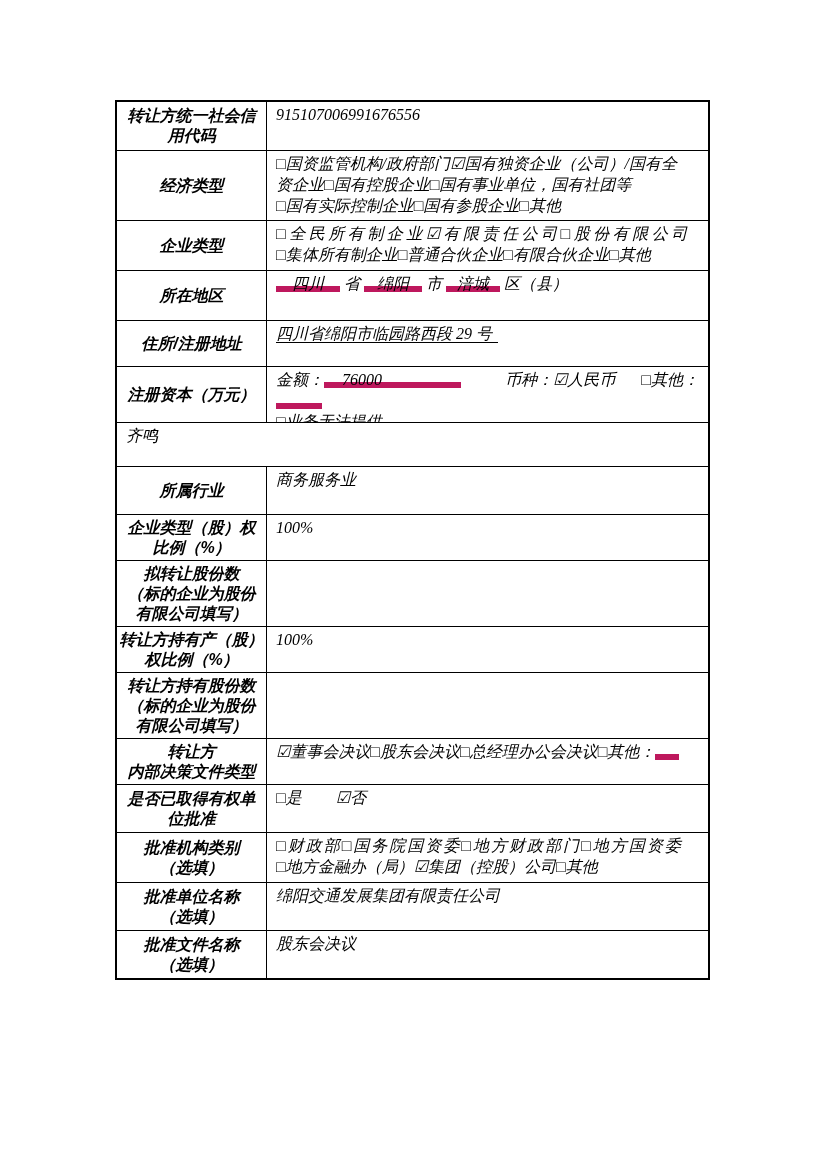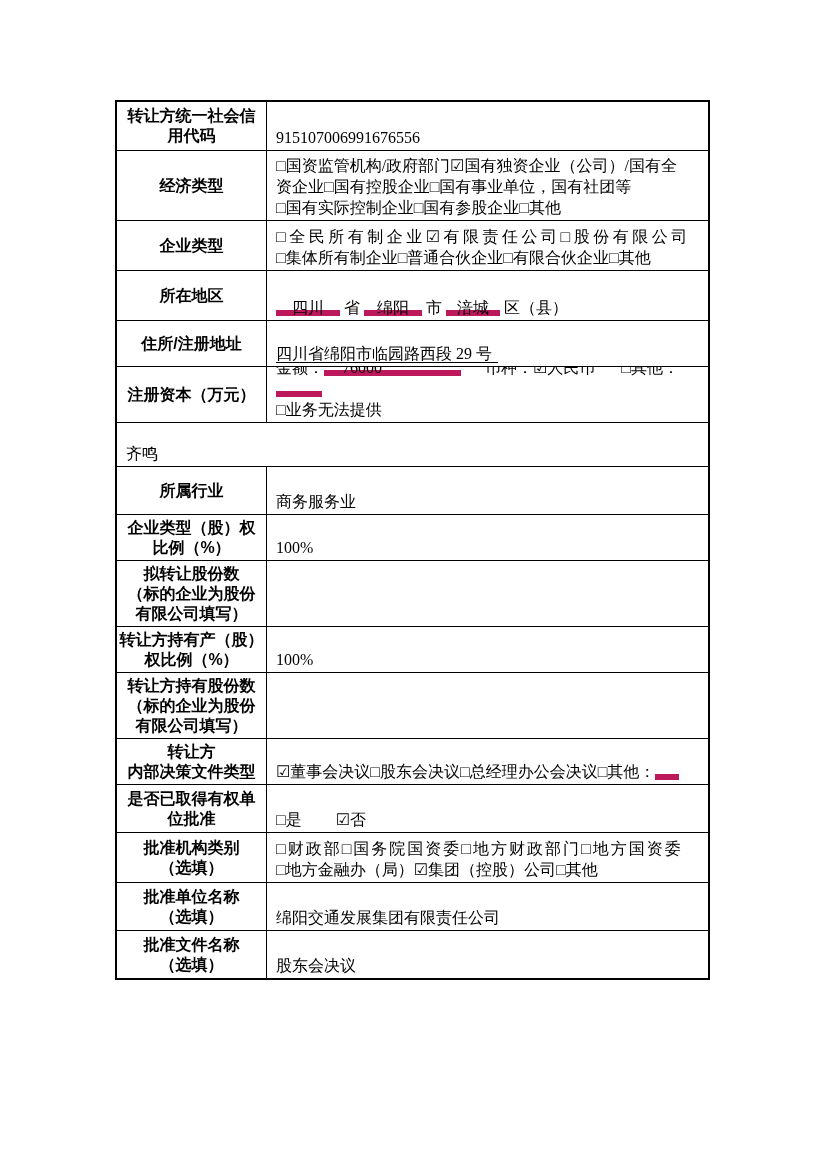--- a/index.html
+++ b/index.html
@@ -3,45 +3,45 @@
 <meta charset="utf-8">
 <style>
   html,body{margin:0;padding:0}
   body{
     width:826px;height:1169px;background:#ffffff;color:#000;
     font-family:"Liberation Serif","DejaVu Serif",serif;
     position:relative;overflow:hidden;
   }
   .doc-table{
     position:absolute;left:115px;top:100px;width:595px;
-    border:2px solid #000;box-sizing:border-box;background:#fff;
+    border:2px solid #000;box-sizing:border-box;background:#fff;font-style:italic;
   }
   .row{display:flex;box-sizing:border-box;border-top:1px solid #000}
   .row:first-child{border-top:none}
   .lc{
     width:150px;flex:none;box-sizing:border-box;border-right:1px solid #000;
     display:flex;align-items:center;justify-content:center;text-align:center;
     font-family:"Liberation Sans","DejaVu Sans",sans-serif;font-weight:700;
     font-size:16px;line-height:20px;white-space:pre-line;padding:2px 1px;
   }
   .vc{
-    flex:1;box-sizing:border-box;display:flex;flex-direction:column;justify-content:flex-end;
+    flex:1;box-sizing:border-box;display:flex;flex-direction:column;justify-content:flex-start;
     padding:2px 6px 2px 9px;font-size:16px;line-height:21px;overflow:hidden;
   }
   .ln{white-space:pre-wrap}
   .js{letter-spacing:3.5px}
   .js2{letter-spacing:2px}
   .blank{
     display:inline-block;border-bottom:6px solid #be185d;text-align:center;
     height:19px;vertical-align:text-bottom;box-sizing:border-box;
   }
   .blank.amt{text-align:left;padding-left:18px}
   .u{border-bottom:1px solid #000;padding-right:6px}
   .sfx{margin:0 4px}
-  .gap28{margin-left:24px}
+  .gap28{margin-left:44px}
   .gap14{margin-left:26px}
   .gap34{margin-left:34px}
 </style>
 </head>
 <body>
 
 <div class="doc-table">
 
   <div class="row" style="height:48px">
     <div class="lc">转让方统一社会信

